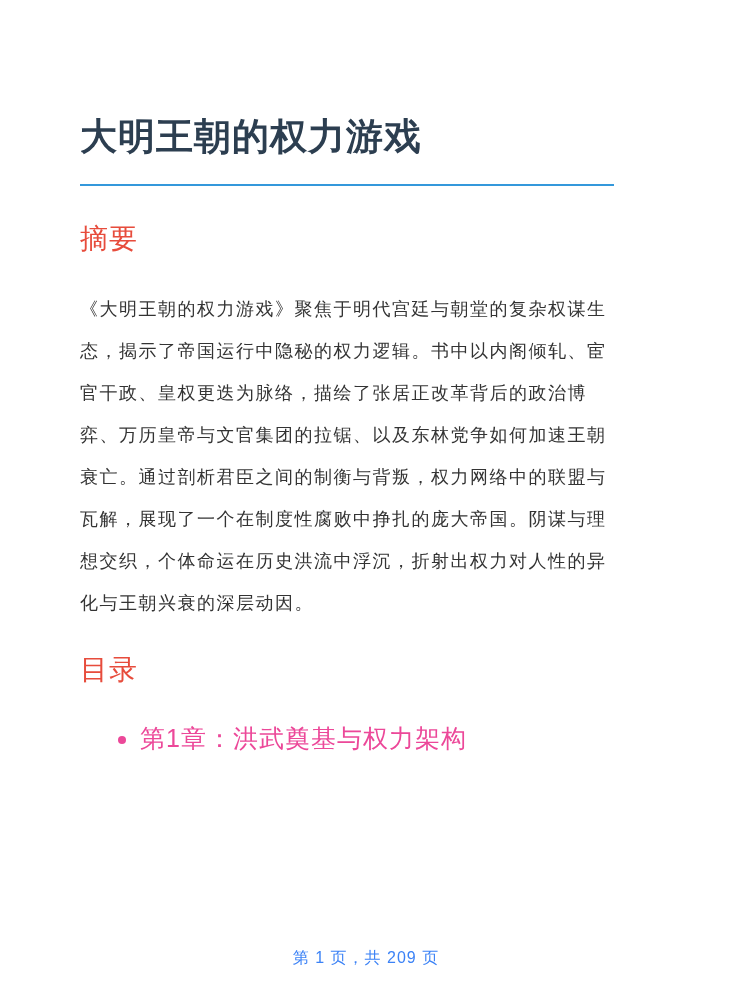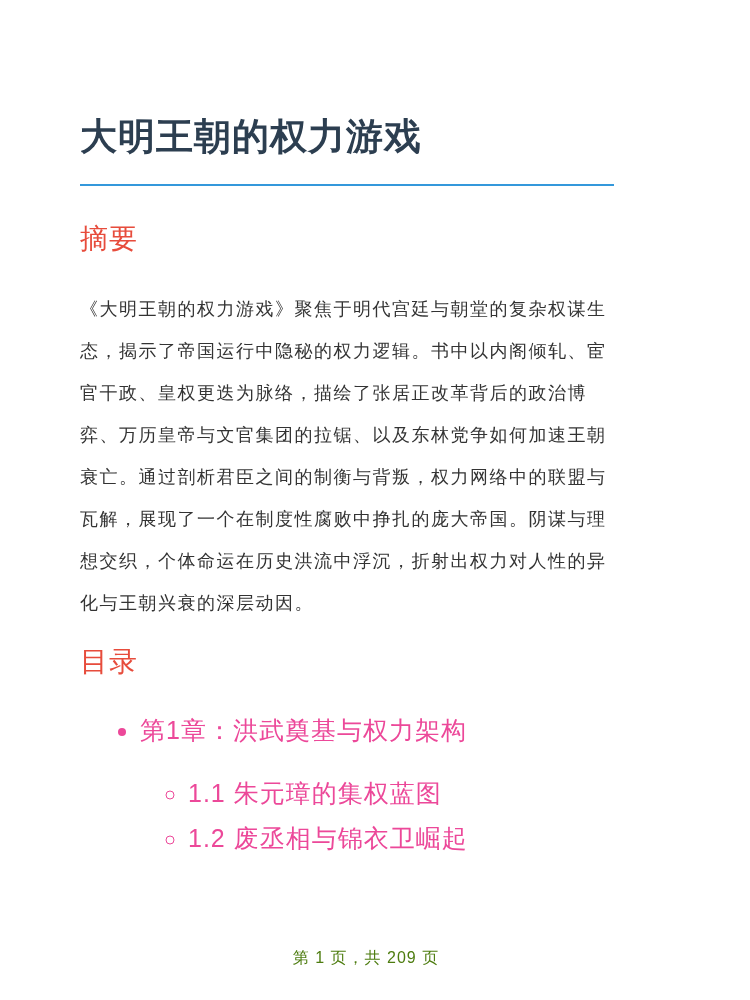--- a/index.html
+++ b/index.html
@@ -47,21 +47,21 @@
   }
   .abstract-body {
     margin: 33px 0 0 0;
     font-size: 18px;
     line-height: 42px;
     letter-spacing: 1.5px;
     color: #333333;
     text-align: left;
   }
   .toc-heading {
-    margin-top: 22px;
+    margin-top: 30px;
   }
   .toc-list {
     margin: 31px 0 12px 0;
     padding: 0 0 0 60px;
     list-style-type: disc;
     font-size: 25px;
     line-height: 42px;
     letter-spacing: 1px;
     color: #ec4899;
   }
@@ -73,21 +73,21 @@
   }
   .toc-subitem { margin: 0 0 3px 0; }
   .page-footer {
     position: absolute;
     left: 0;
     right: 0;
     bottom: 31px;
     text-align: center;
     font-size: 16px;
     letter-spacing: 1px;
-    color: #4d7c0f;
+    color: #3b82f6;
     padding-left: 38px;
   }
 </style>
 </head>
 <body>
 
 <div class="page">
   <div class="content">
 
     <h1 class="doc-title">大明王朝的权力游戏</h1>
@@ -96,23 +96,19 @@
 
     <h2 class="section-heading abstract-heading">摘要</h2>
 
     <p class="abstract-body">《大明王朝的权力游戏》聚焦于明代宫廷与朝堂的复杂权谋生态，揭示了帝国运行中隐秘的权力逻辑。书中以内阁倾轧、宦官干政、皇权更迭为脉络，描绘了张居正改革背后的政治博弈、万历皇帝与文官集团的拉锯、以及东林党争如何加速王朝衰亡。通过剖析君臣之间的制衡与背叛，权力网络中的联盟与瓦解，展现了一个在制度性腐败中挣扎的庞大帝国。阴谋与理想交织，个体命运在历史洪流中浮沉，折射出权力对人性的异化与王朝兴衰的深层动因。</p>
 
     <h2 class="section-heading toc-heading">目录</h2>
 
     <ul class="toc-list">
       <li class="toc-chapter">
         <span>第1章：洪武奠基与权力架构</span>
-        <ul class="toc-sublist">
-          <li class="toc-subitem">1.1 朱元璋的集权蓝图</li>
-          <li class="toc-subitem">1.2 废丞相与锦衣卫崛起</li>
-        </ul>
       </li>
     </ul>
 
   </div>
 
   <div class="page-footer">第 1 页，共 209 页</div>
 </div>
 
 </body></html>

